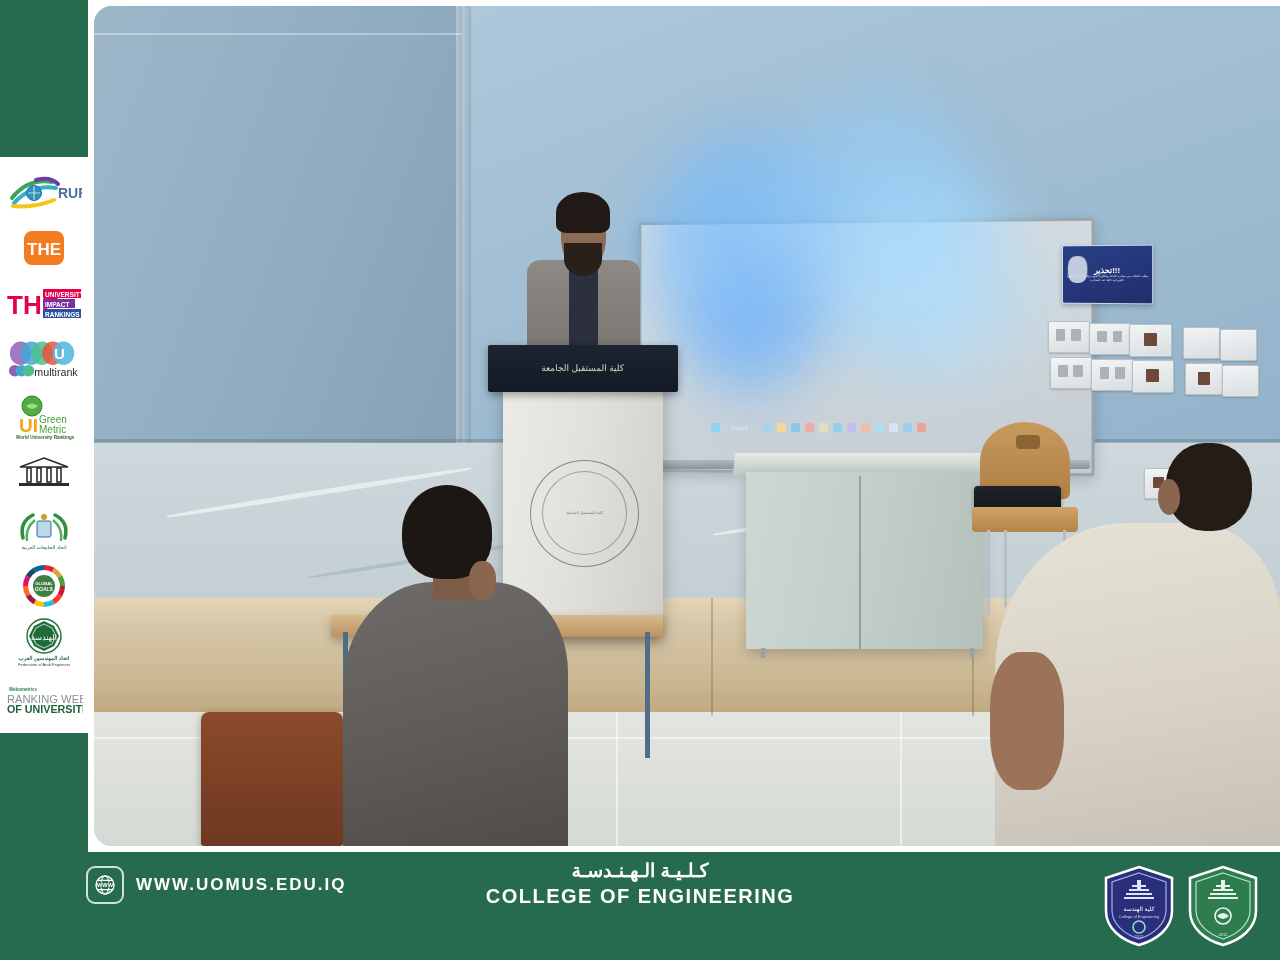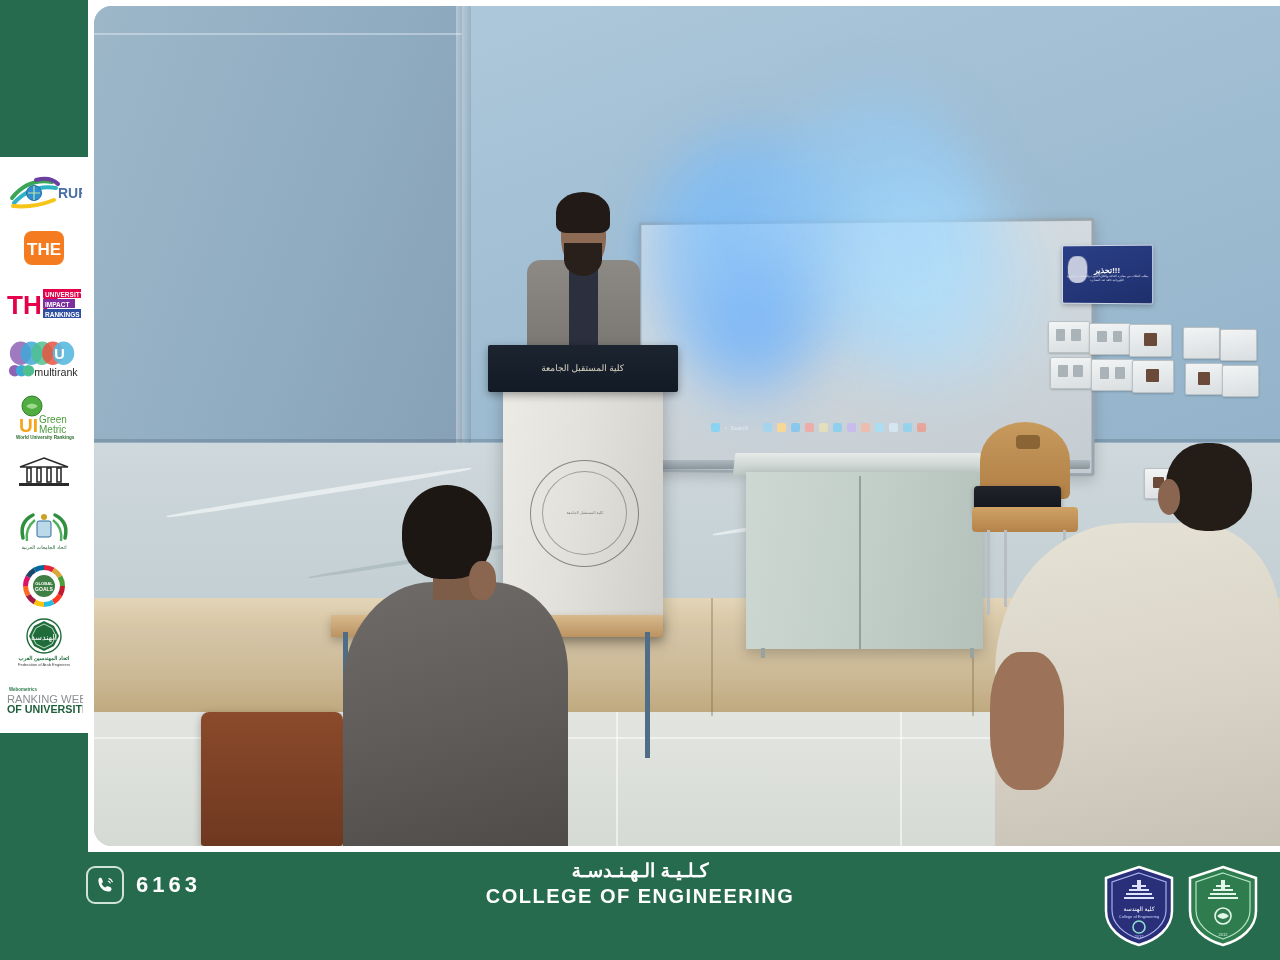--- a/index.html
+++ b/index.html
@@ -448,25 +448,28 @@
 
     </div>
   </div>
 
   <div class="banner">
 
     <div class="contact">
       <div class="c-row">
         <span class="c-ico">
           <svg width="22" height="22" viewBox="0 0 22 22">
-            <path d="M6 3.5c1.2 0 1.6.6 2 1.7l.7 1.9c.3.8.1 1.3-.5 1.8l-.8.6c.8 1.9 2.2 3.3 4.1 4.1l.6-.8c.5-.6 1-.8 1.8-.5l1.9.7c1.1.4 1.7.8 1.7 2 0 1.6-1.3 2.6-2.8 2.6C9.2 17.6 4.4 12.8 4.4 6.3c0-1.5 1-2.8 2.6-2.8z" fill="#fff"></path>
-            <path d="M15 4.6a5.6 5.6 0 0 1 3.3 3.2M14.4 7.2a3 3 0 0 1 1.8 1.8" stroke="#fff" stroke-width="1.2" fill="none" stroke-linecap="round"></path>
+            <circle cx="11" cy="11" r="9" fill="none" stroke="#fff" stroke-width="1.4"></circle>
+            <ellipse cx="11" cy="11" rx="4" ry="9" fill="none" stroke="#fff" stroke-width="1.1"></ellipse>
+            <path d="M2 11h18M3.4 6.4h15.2M3.4 15.6h15.2" stroke="#fff" stroke-width="1.1"></path>
+            <rect x="3" y="8.4" width="16" height="5.2" fill="#276b4e"></rect>
+            <text x="11" y="12.9" text-anchor="middle" font-family="Liberation Sans, sans-serif" font-size="5.6" font-weight="bold" fill="#fff">WWW</text>
           </svg>
         </span>
-        <span class="c-txt" style="font-size:22px;letter-spacing:4px;">6163</span>
+        <span class="c-txt">WWW.UOMUS.EDU.IQ</span>
       </div>
     </div>
 
     <div class="center-txt">
       <div class="ar2">كـلـيـة الـهـنـدسـة</div>
       <div class="en1">COLLEGE OF  ENGINEERING</div>
     </div>
 
     <div class="crests">
       <span>

